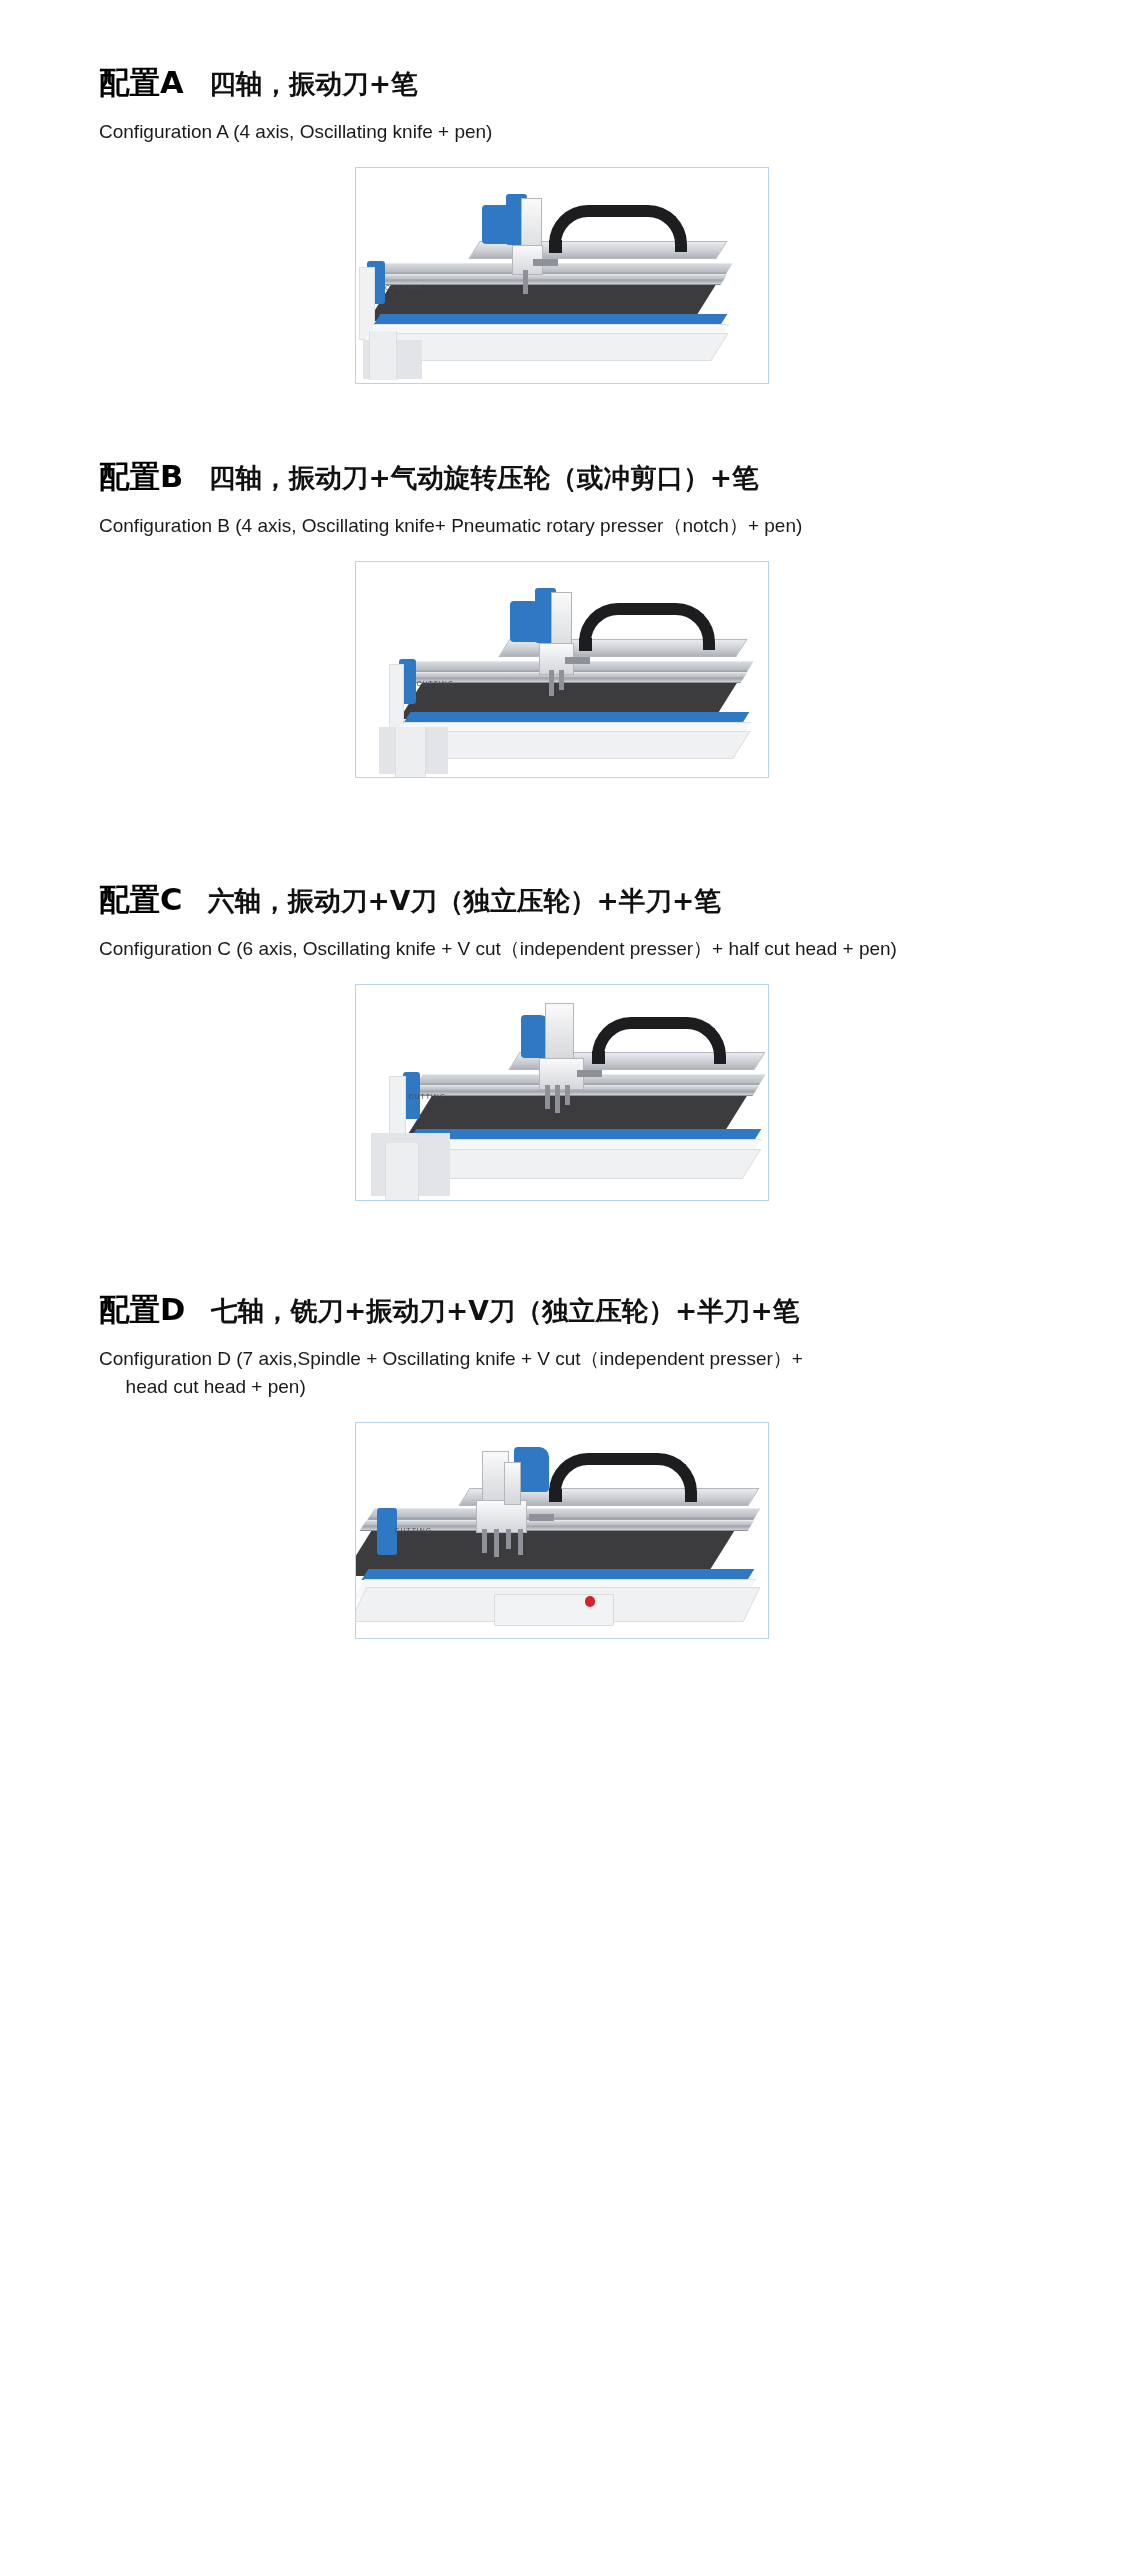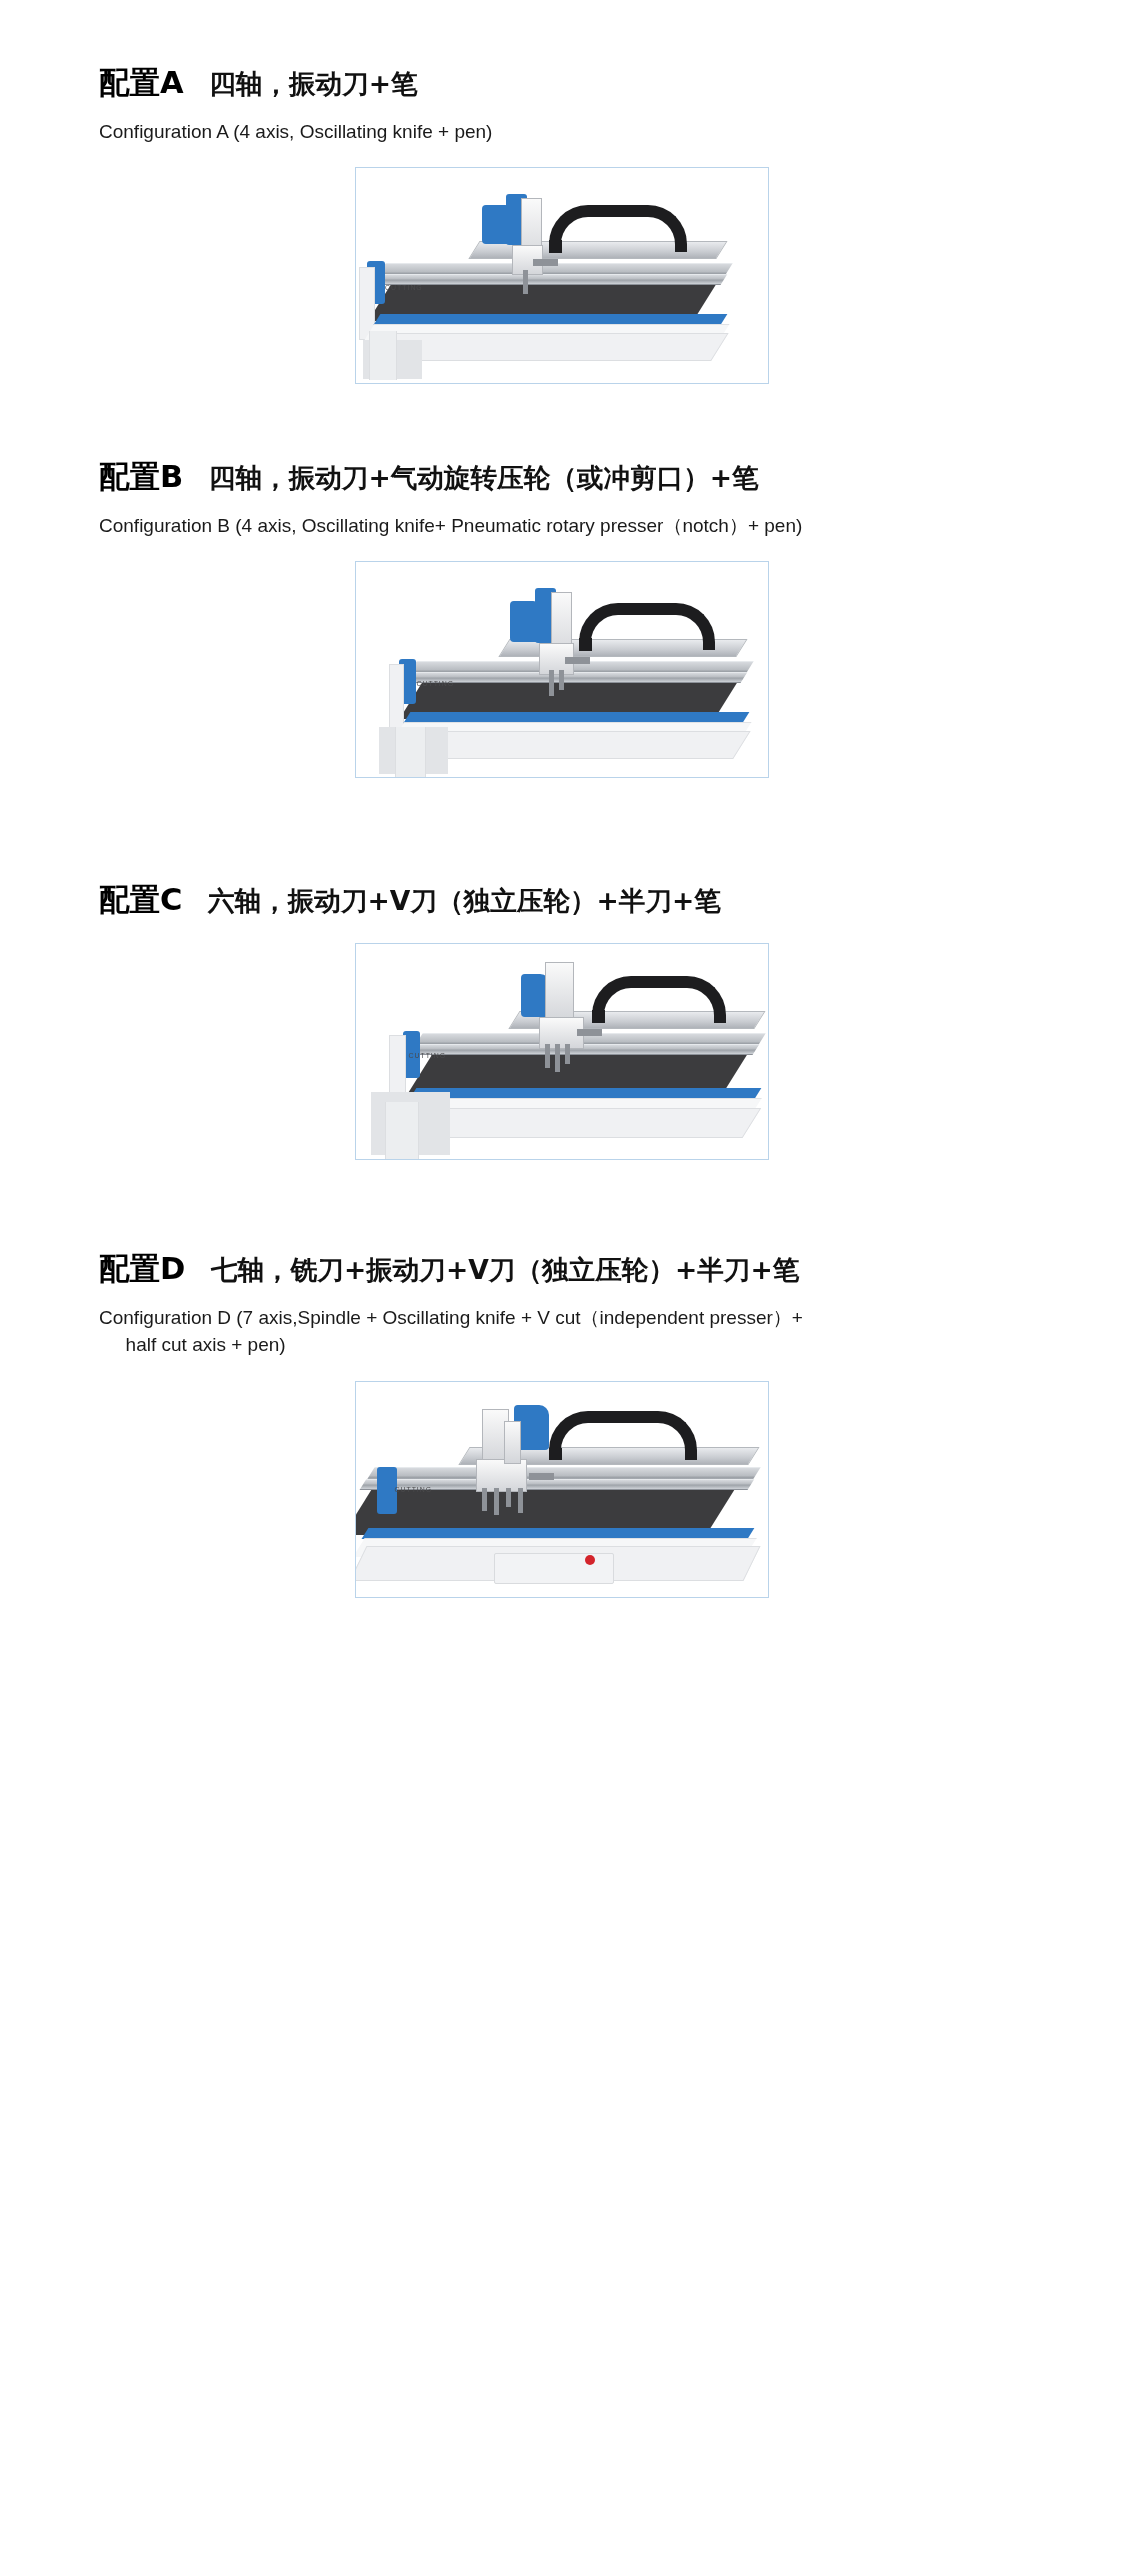--- a/index.html
+++ b/index.html
@@ -251,20 +251,23 @@
         </div>
       </div>
     </div>
   </section>
 
   <section class="config-block" style="padding-top:102px;">
     <div class="headline">
       <span class="cn-tag">配置C</span>
       <span class="cn-title">六轴，振动刀+V刀（独立压轮）+半刀+笔</span>
     </div>
+    <div class="subline">
+      <span>Configuration C (6 axis, Oscillating knife + V cut（independent presser）+ half cut head + pen)</span>
+    </div>
     <div class="photo-wrap">
       <div class="photo" style="width:414px;height:217px;">
         <div class="machine">
           <div class="m-table-top" style="left:79px;top:106px;width:315px;height:45px;transform:skewX(-32deg);"></div>
           <div class="m-rail" style="left:61px;top:89px;width:343px;height:16.7px;transform:skewX(-32deg);"></div>
           <div class="m-rail" style="left:55px;top:100px;width:345px;height:8.9px;transform:skewX(-32deg);"></div>
           <div class="m-blue" style="left:47px;top:87px;width:17.7px;height:47px;border-radius:3px;"></div>
           <div class="m-body" style="left:33px;top:91px;width:15.8px;height:87px;"></div>
           <div class="m-strip-blue" style="left:57px;top:144px;width:345px;height:10.8px;transform:skewX(-32deg);"></div>
           <div class="m-strip-white" style="left:47px;top:154px;width:353px;height:17.7px;transform:skewX(-32deg);"></div>
@@ -287,21 +290,21 @@
     </div>
   </section>
 
   <section class="config-block" style="padding-top:89px;padding-bottom:39px;">
     <div class="headline">
       <span class="cn-tag">配置D</span>
       <span class="cn-title">七轴，铣刀+振动刀+V刀（独立压轮）+半刀+笔</span>
     </div>
     <div class="subline">
       <span>Configuration D (7 axis,Spindle + Oscillating knife + V cut（independent presser）+</span>
-      <span class="indent2">half cut axis + pen)</span>
+      <span class="indent2">head cut head + pen)</span>
     </div>
     <div class="photo-wrap">
       <div class="photo" style="width:414px;height:217px;">
         <div class="machine">
           <div class="m-table-top" style="left:19.7px;top:102px;width:363px;height:51px;transform:skewX(-32deg);"></div>
           <div class="m-rail" style="left:13.8px;top:85px;width:386px;height:16.7px;transform:skewX(-32deg);"></div>
           <div class="m-rail" style="left:7.9px;top:97px;width:388px;height:8.9px;transform:skewX(-32deg);"></div>
           <div class="m-blue" style="left:21.7px;top:85px;width:19.7px;height:47px;border-radius:3px;"></div>
           <div class="m-strip-blue" style="left:9.9px;top:146px;width:386px;height:10.8px;transform:skewX(-32deg);"></div>
           <div class="m-strip-white" style="left:3.9px;top:156px;width:392px;height:17.7px;transform:skewX(-32deg);"></div>

